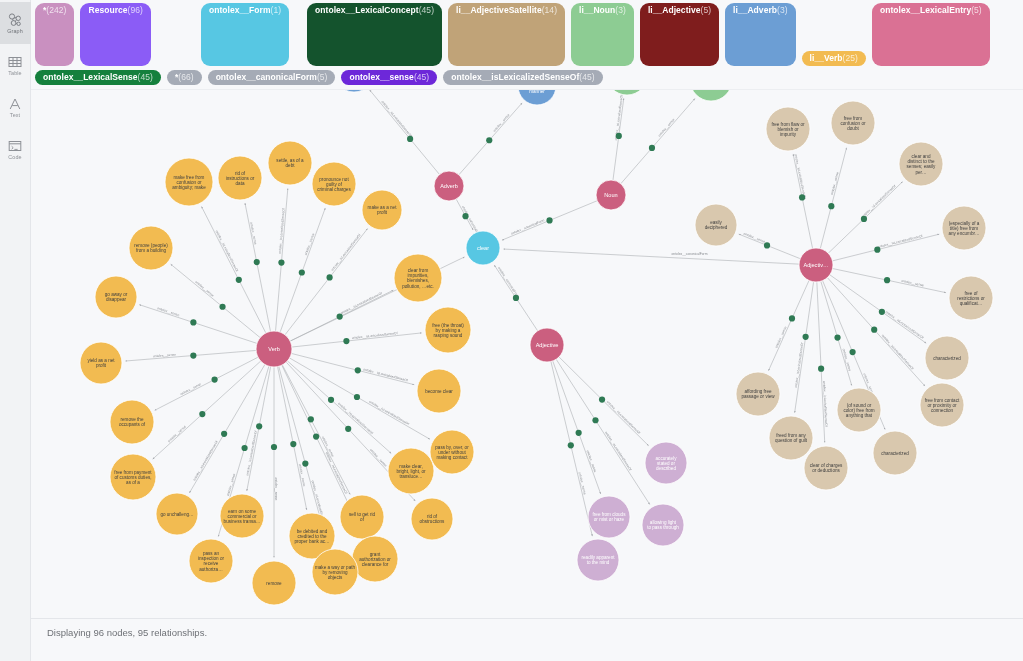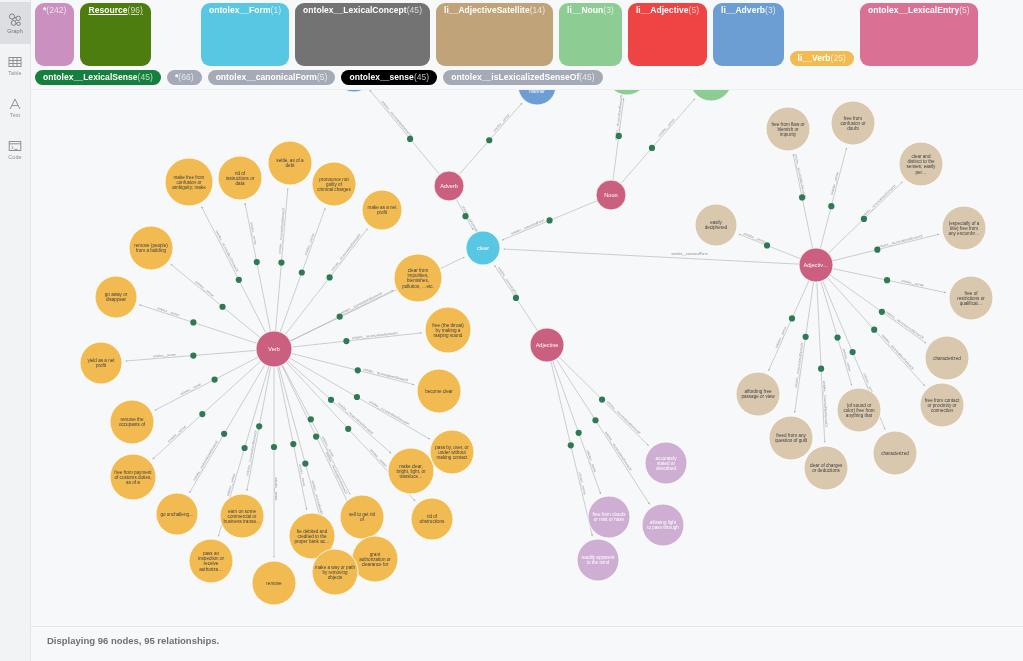--- a/index.html
+++ b/index.html
@@ -70,23 +70,23 @@
   }
   .node-lbl.dark { fill: #3f3f3f; }
   .node-lbl.light { fill: #ffffff; }
   .hub-lbl { font-size: 5.6px; fill: #ffffff; text-anchor: middle; font-family: "Liberation Sans", sans-serif; }
   .edge-lbl { font-size: 3.3px; fill: #8a8d92; font-family: "Liberation Sans", sans-serif; }
   .edge { stroke: #a5a8ad; stroke-width: .55px; fill: none; }
   .reltick { fill: #2f7a54; }
 
   
   .status {
-    position: absolute; left: 0; right: 0; bottom: 8px; height: 27px;
+    position: absolute; left: 0; right: 0; bottom: 16px; height: 27px;
     background: #f7f8fa; border-top: 1px solid #e4e6ea;
-    display: flex; align-items: center; padding-left: 16px; font-weight: bold;
+    display: flex; align-items: center; padding-left: 16px;
   }
   .status-text { font-size: 9.5px; color: #6e7176; }
 </style>
 </head>
 <body>
 
 <div id="app">
 
   <div class="rail">
     <div class="rail-item active">
@@ -127,33 +127,33 @@
         </svg>
       </span>
       <span class="rail-label">Code</span>
     </div>
   </div>
 
   <div class="panel">
 
     <div class="legend" id="legend">
         <div class="chip" style="background: rgb(201, 144, 192); text-align: center;"><span>*</span><span class="cnt">(242)</span></div>
-        <div class="chip" style="background: #4d7c0f; text-decoration: underline;"><span>Resource</span><span class="cnt">(96)</span></div>
+        <div class="chip" style="background: #8b5cf6;"><span>Resource</span><span class="cnt">(96)</span></div>
         <div class="chip" style="background: rgb(87, 199, 227); margin-left: 44px;"><span>ontolex__Form</span><span class="cnt">(1)</span></div>
-        <div class="chip" style="background: #737373;"><span>ontolex__LexicalConcept</span><span class="cnt">(45)</span></div>
+        <div class="chip" style="background: #14532d; margin-left: 12px;"><span>ontolex__LexicalConcept</span><span class="cnt">(45)</span></div>
         <div class="chip" style="background: rgb(192, 163, 120);"><span>li__AdjectiveSatellite</span><span class="cnt">(14)</span></div>
         <div class="chip" style="background: rgb(141, 204, 147);"><span>li__Noun</span><span class="cnt">(3)</span></div>
-        <div class="chip" style="background: #ef4444;"><span>li__Adjective</span><span class="cnt">(5)</span></div>
+        <div class="chip" style="background: #7f1d1d;"><span>li__Adjective</span><span class="cnt">(5)</span></div>
         <div class="chip" style="background: rgb(108, 158, 212);"><span>li__Adverb</span><span class="cnt">(3)</span></div>
         <div class="chip" style="background: rgb(242, 187, 81); margin-top: 48px;"><span>li__Verb</span><span class="cnt">(25)</span></div>
         <div class="chip" style="background: rgb(218, 113, 148);"><span>ontolex__LexicalEntry</span><span class="cnt">(5)</span></div>
         <div class="chip" style="background: #15803d; text-align: center;"><span>ontolex__LexicalSense</span><span class="cnt">(45)</span></div>
         <div class="chip" style="background: rgb(165, 171, 182);"><span>*</span><span class="cnt">(66)</span></div>
         <div class="chip" style="background: rgb(165, 171, 182);"><span>ontolex__canonicalForm</span><span class="cnt">(5)</span></div>
-        <div class="chip" style="background: #000000;"><span>ontolex__sense</span><span class="cnt">(45)</span></div>
+        <div class="chip" style="background: #6d28d9;"><span>ontolex__sense</span><span class="cnt">(45)</span></div>
         <div class="chip" style="background: rgb(165, 171, 182);"><span>ontolex__isLexicalizedSenseOf</span><span class="cnt">(45)</span></div>
       </div>
 
     <div class="canvas">
       <svg id="gsvg" width="992" height="589" viewBox="0 0 992 589">
           <defs>
             <marker id="ah" viewBox="0 0 8 8" refX="7" refY="4" markerWidth="4" markerHeight="4" orient="auto">
               <path d="M0 1 L7 4 L0 7 z" fill="#a5a8ad"></path>
             </marker>
           </defs>

